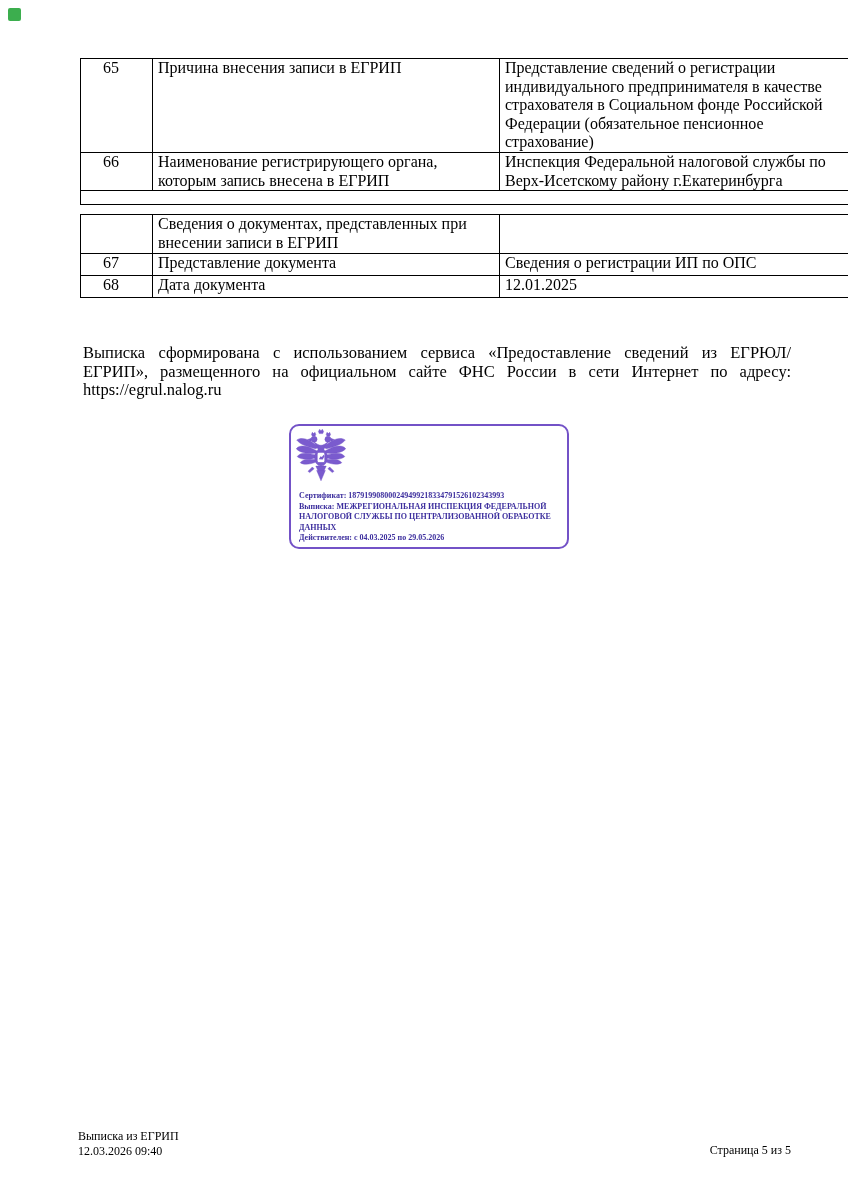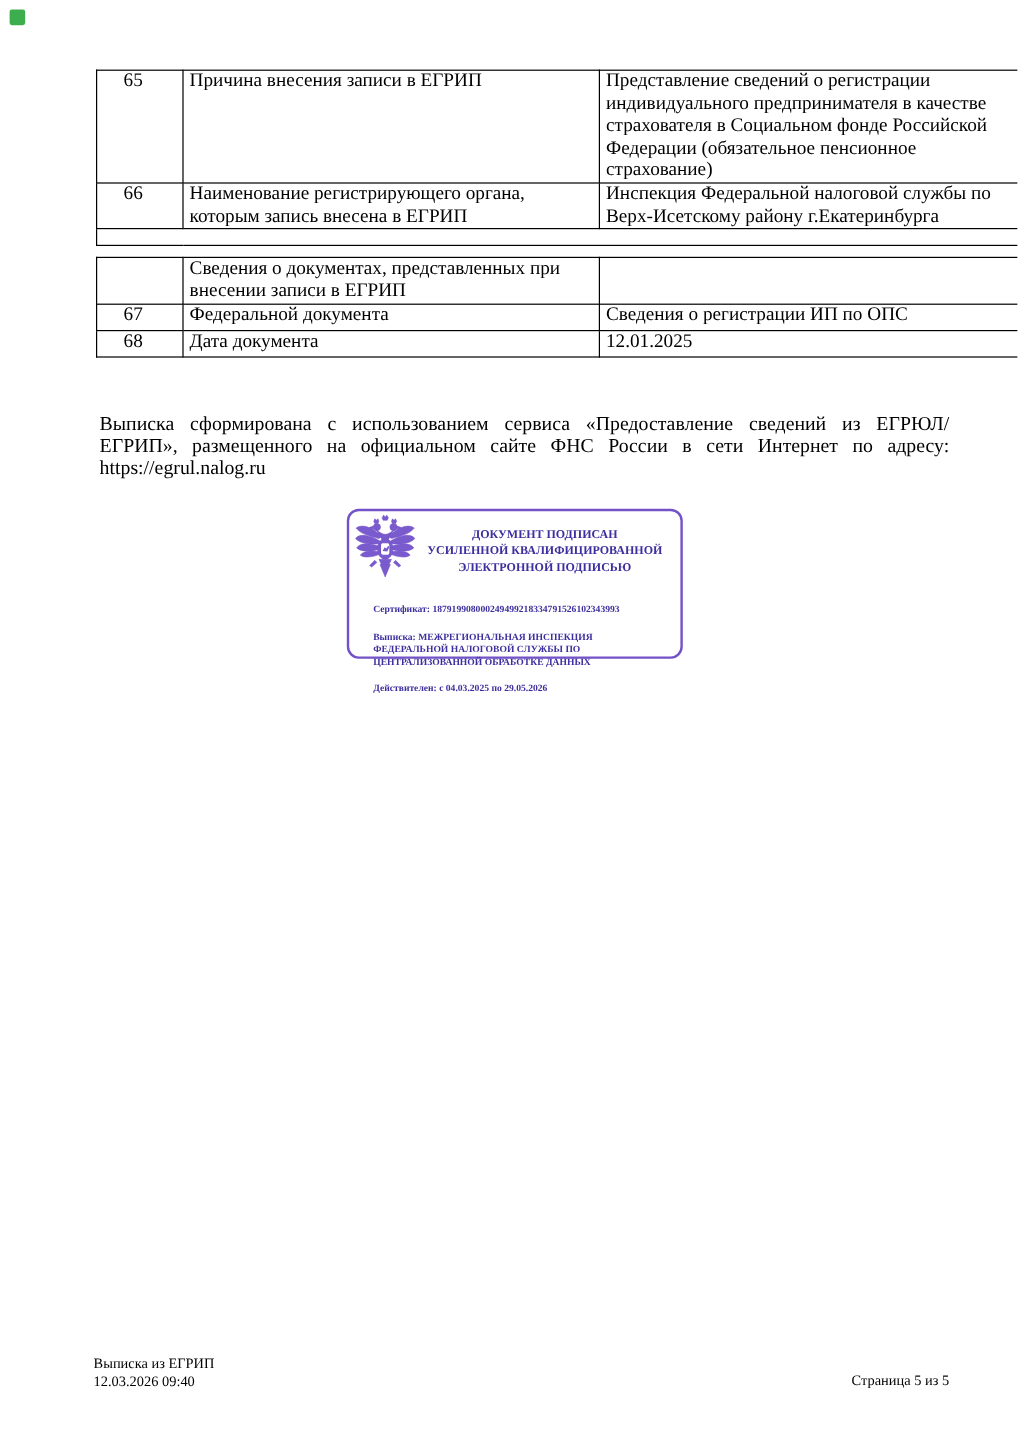--- a/index.html
+++ b/index.html
@@ -78,21 +78,21 @@
     line-height: 14px;
     padding-right: 4px;
   }
   .stamp-info {
     margin: 1px 4px 0 6px;
     font-weight: bold;
     font-size: 8px;
     line-height: 10.5px;
     text-align: left;
   }
-  .stamp-info .line { margin: 12px; }
+  .stamp-info .line { margin: 0; }
 
   
   .footer-left {
     position: absolute; left: 78px; top: 1129px;
     font-size: 12px; line-height: 14.5px;
   }
   .footer-center {
     position: absolute; left: 0; top: 1143px; width: 848px;
     text-align: center; font-size: 12px;
   }
@@ -129,21 +129,21 @@
 
     <table class="reg second">
       <tbody>
           <tr class="rhdr">
         <td class="c-num"></td>
         <td class="c-label">Сведения о документах, представленных при внесении записи в ЕГРИП</td>
         <td class="c-value"></td>
       </tr>
       <tr class="rshort">
         <td class="c-num">67</td>
-        <td class="c-label">Федеральной документа</td>
+        <td class="c-label">Представление документа</td>
         <td class="c-value">Сведения о регистрации ИП по ОПС</td>
       </tr>
       <tr class="rshort">
         <td class="c-num">68</td>
         <td class="c-label">Дата документа</td>
         <td class="c-value">12.01.2025</td>
       </tr>
     </tbody>
       </table>
   </div>
@@ -186,25 +186,20 @@
             <path d="M50 96 L60 120 L70 96 Z"></path>
 
             <path d="M40 88 l-10 10 4 3 10 -9 z"></path>
             <path d="M80 88 l10 10 -4 3 -10 -9 z"></path>
           </g>
 
           <rect x="51" y="54" width="18" height="24" rx="4" fill="#ffffff" stroke="#7352c7" stroke-width="2"></rect>
           <path d="M55 70 l4 -7 3 2 4 -5 2 3 -4 8 z" fill="#7a5bce"></path>
         </svg>
       </div>
-      <div class="stamp-title">
-        <div>ДОКУМЕНТ ПОДПИСАН</div>
-        <div>УСИЛЕННОЙ КВАЛИФИЦИРОВАННОЙ</div>
-        <div>ЭЛЕКТРОННОЙ ПОДПИСЬЮ</div>
-      </div>
     </div>
     <div class="stamp-info">
       <div class="line">
         <span>Сертификат:</span>
         <span>187919908000249499218334791526102343993</span>
       </div>
       <div class="line">
         <span>Выписка:</span>
         <span>МЕЖРЕГИОНАЛЬНАЯ ИНСПЕКЦИЯ ФЕДЕРАЛЬНОЙ НАЛОГОВОЙ СЛУЖБЫ ПО ЦЕНТРАЛИЗОВАННОЙ ОБРАБОТКЕ ДАННЫХ</span>
       </div>

